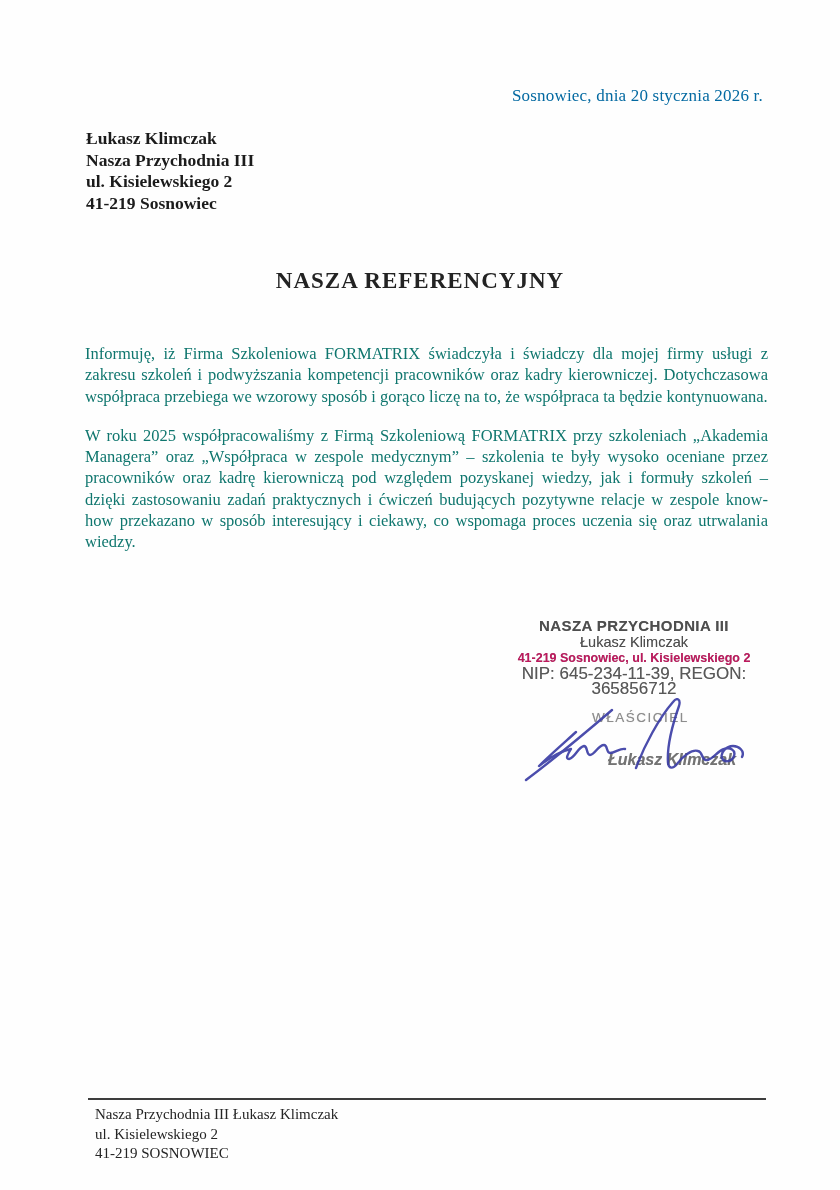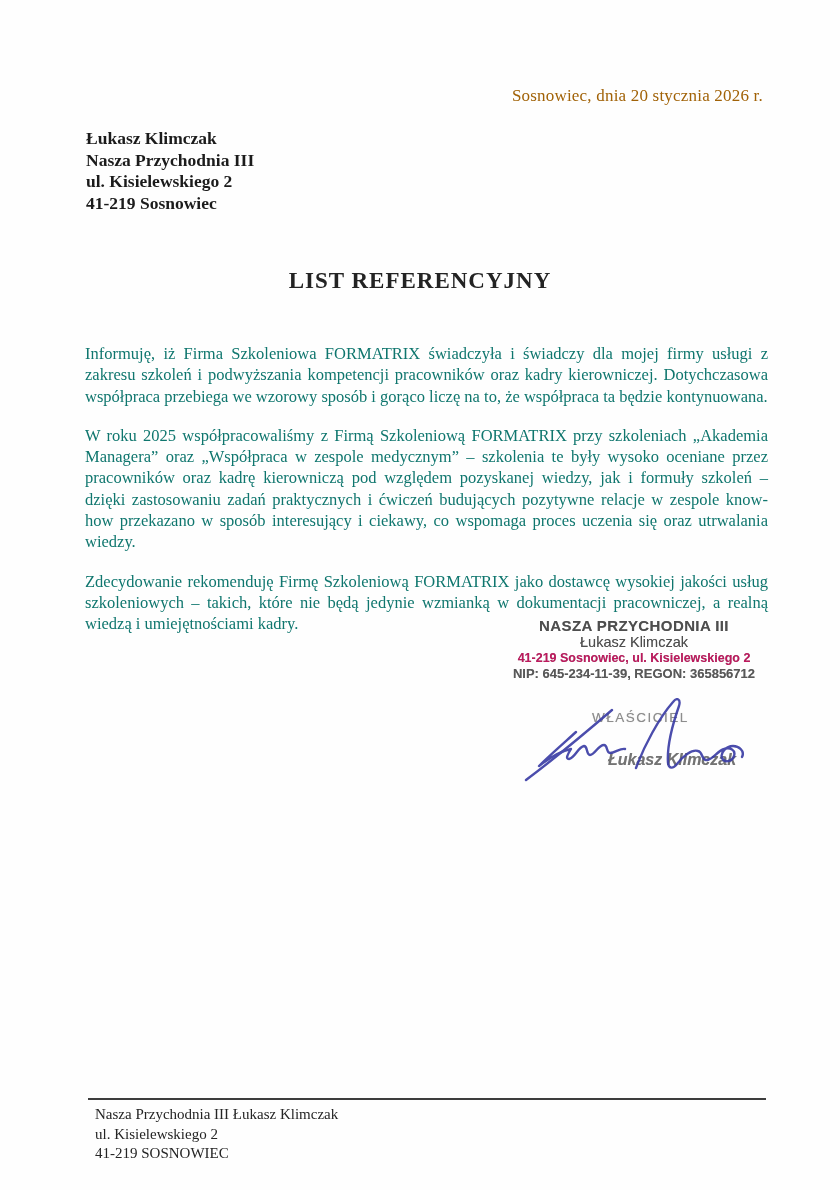--- a/index.html
+++ b/index.html
@@ -6,21 +6,21 @@
   .page{
     position:relative;
     width:840px;height:1190px;
     background:#fefefe;
     overflow:hidden;
     font-family:"Liberation Serif","DejaVu Serif",serif;
     color:#1e1e1e;
   }
   .date-line{
     position:absolute;top:86px;right:77px;
-    font-size:17px;letter-spacing:.2px;color:#a16207;
+    font-size:17px;letter-spacing:.2px;color:#0369a1;
   }
   .sender{
     position:absolute;left:86px;top:128px;
     font-weight:bold;font-size:17.5px;line-height:21.5px;color:#1b1b1b;
   }
   .title{
     position:absolute;top:268px;left:0;width:100%;
     text-align:center;margin:0;
     font-size:23px;font-weight:bold;letter-spacing:1px;color:#232323;
   }
@@ -32,21 +32,21 @@
   .stamp{
     position:absolute;left:505px;top:617px;width:258px;
     text-align:center;
     font-family:"Liberation Sans","DejaVu Sans",sans-serif;
     color:#4e4e4e;
     text-shadow:0 0 .6px rgba(90,90,90,.55);
   }
   .stamp .s-company{font-size:15px;font-weight:bold;letter-spacing:.4px;line-height:17px;}
   .stamp .s-owner{font-size:14.5px;line-height:17px;}
   .stamp .s-address{font-size:12.5px;line-height:15px;color:#be185d;font-weight:bold;}
-  .stamp .s-ids{font-size:13px;line-height:15px;color:#585858;font-weight:bold;}
+  .stamp .s-ids{font-size:17px;line-height:15px;color:#585858;}
   .signature{
     position:absolute;left:520px;top:688px;width:250px;height:110px;
   }
   .sig-role{
     position:absolute;left:72px;top:22px;
     font-family:"Liberation Sans","DejaVu Sans",sans-serif;
     font-size:13.5px;letter-spacing:1.5px;color:#8d8d8d;
     text-shadow:0 0 .7px rgba(140,140,140,.6);
   }
   .sig-name{
@@ -74,26 +74,25 @@
 
   <div class="date-line">Sosnowiec, dnia 20 stycznia 2026 r.</div>
 
   <div class="sender">
     <div>Łukasz Klimczak</div>
     <div>Nasza Przychodnia III</div>
     <div>ul. Kisielewskiego 2</div>
     <div>41-219 Sosnowiec</div>
   </div>
 
-  <h1 class="title">LIST REFERENCYJNY</h1>
+  <h1 class="title">NASZA REFERENCYJNY</h1>
 
   <div class="body-text">
     <p>Informuję, iż Firma Szkoleniowa FORMATRIX świadczyła i świadczy dla mojej firmy usługi z zakresu szkoleń i podwyższania kompetencji pracowników oraz kadry kierowniczej. Dotychczasowa współpraca przebiega we wzorowy sposób i gorąco liczę na to, że współpraca ta będzie kontynuowana.</p>
     <p>W roku 2025 współpracowaliśmy z Firmą Szkoleniową FORMATRIX przy szkoleniach „Akademia Managera” oraz „Współpraca w zespole medycznym” – szkolenia te były wysoko oceniane przez pracowników oraz kadrę kierowniczą pod względem pozyskanej wiedzy, jak i formuły szkoleń – dzięki zastosowaniu zadań praktycznych i ćwiczeń budujących pozytywne relacje w zespole know-how przekazano w sposób interesujący i ciekawy, co wspomaga proces uczenia się oraz utrwalania wiedzy.</p>
-    <p>Zdecydowanie rekomenduję Firmę Szkoleniową FORMATRIX jako dostawcę wysokiej jakości usług szkoleniowych – takich, które nie będą jedynie wzmianką w dokumentacji pracowniczej, a realną wiedzą i umiejętnościami kadry.</p>
   </div>
 
   <div class="stamp">
     <div class="s-company">NASZA PRZYCHODNIA III</div>
     <div class="s-owner">Łukasz Klimczak</div>
     <div class="s-address">41-219 Sosnowiec, ul. Kisielewskiego 2</div>
     <div class="s-ids">NIP: 645-234-11-39, REGON: 365856712</div>
   </div>
 
   <div class="signature">

